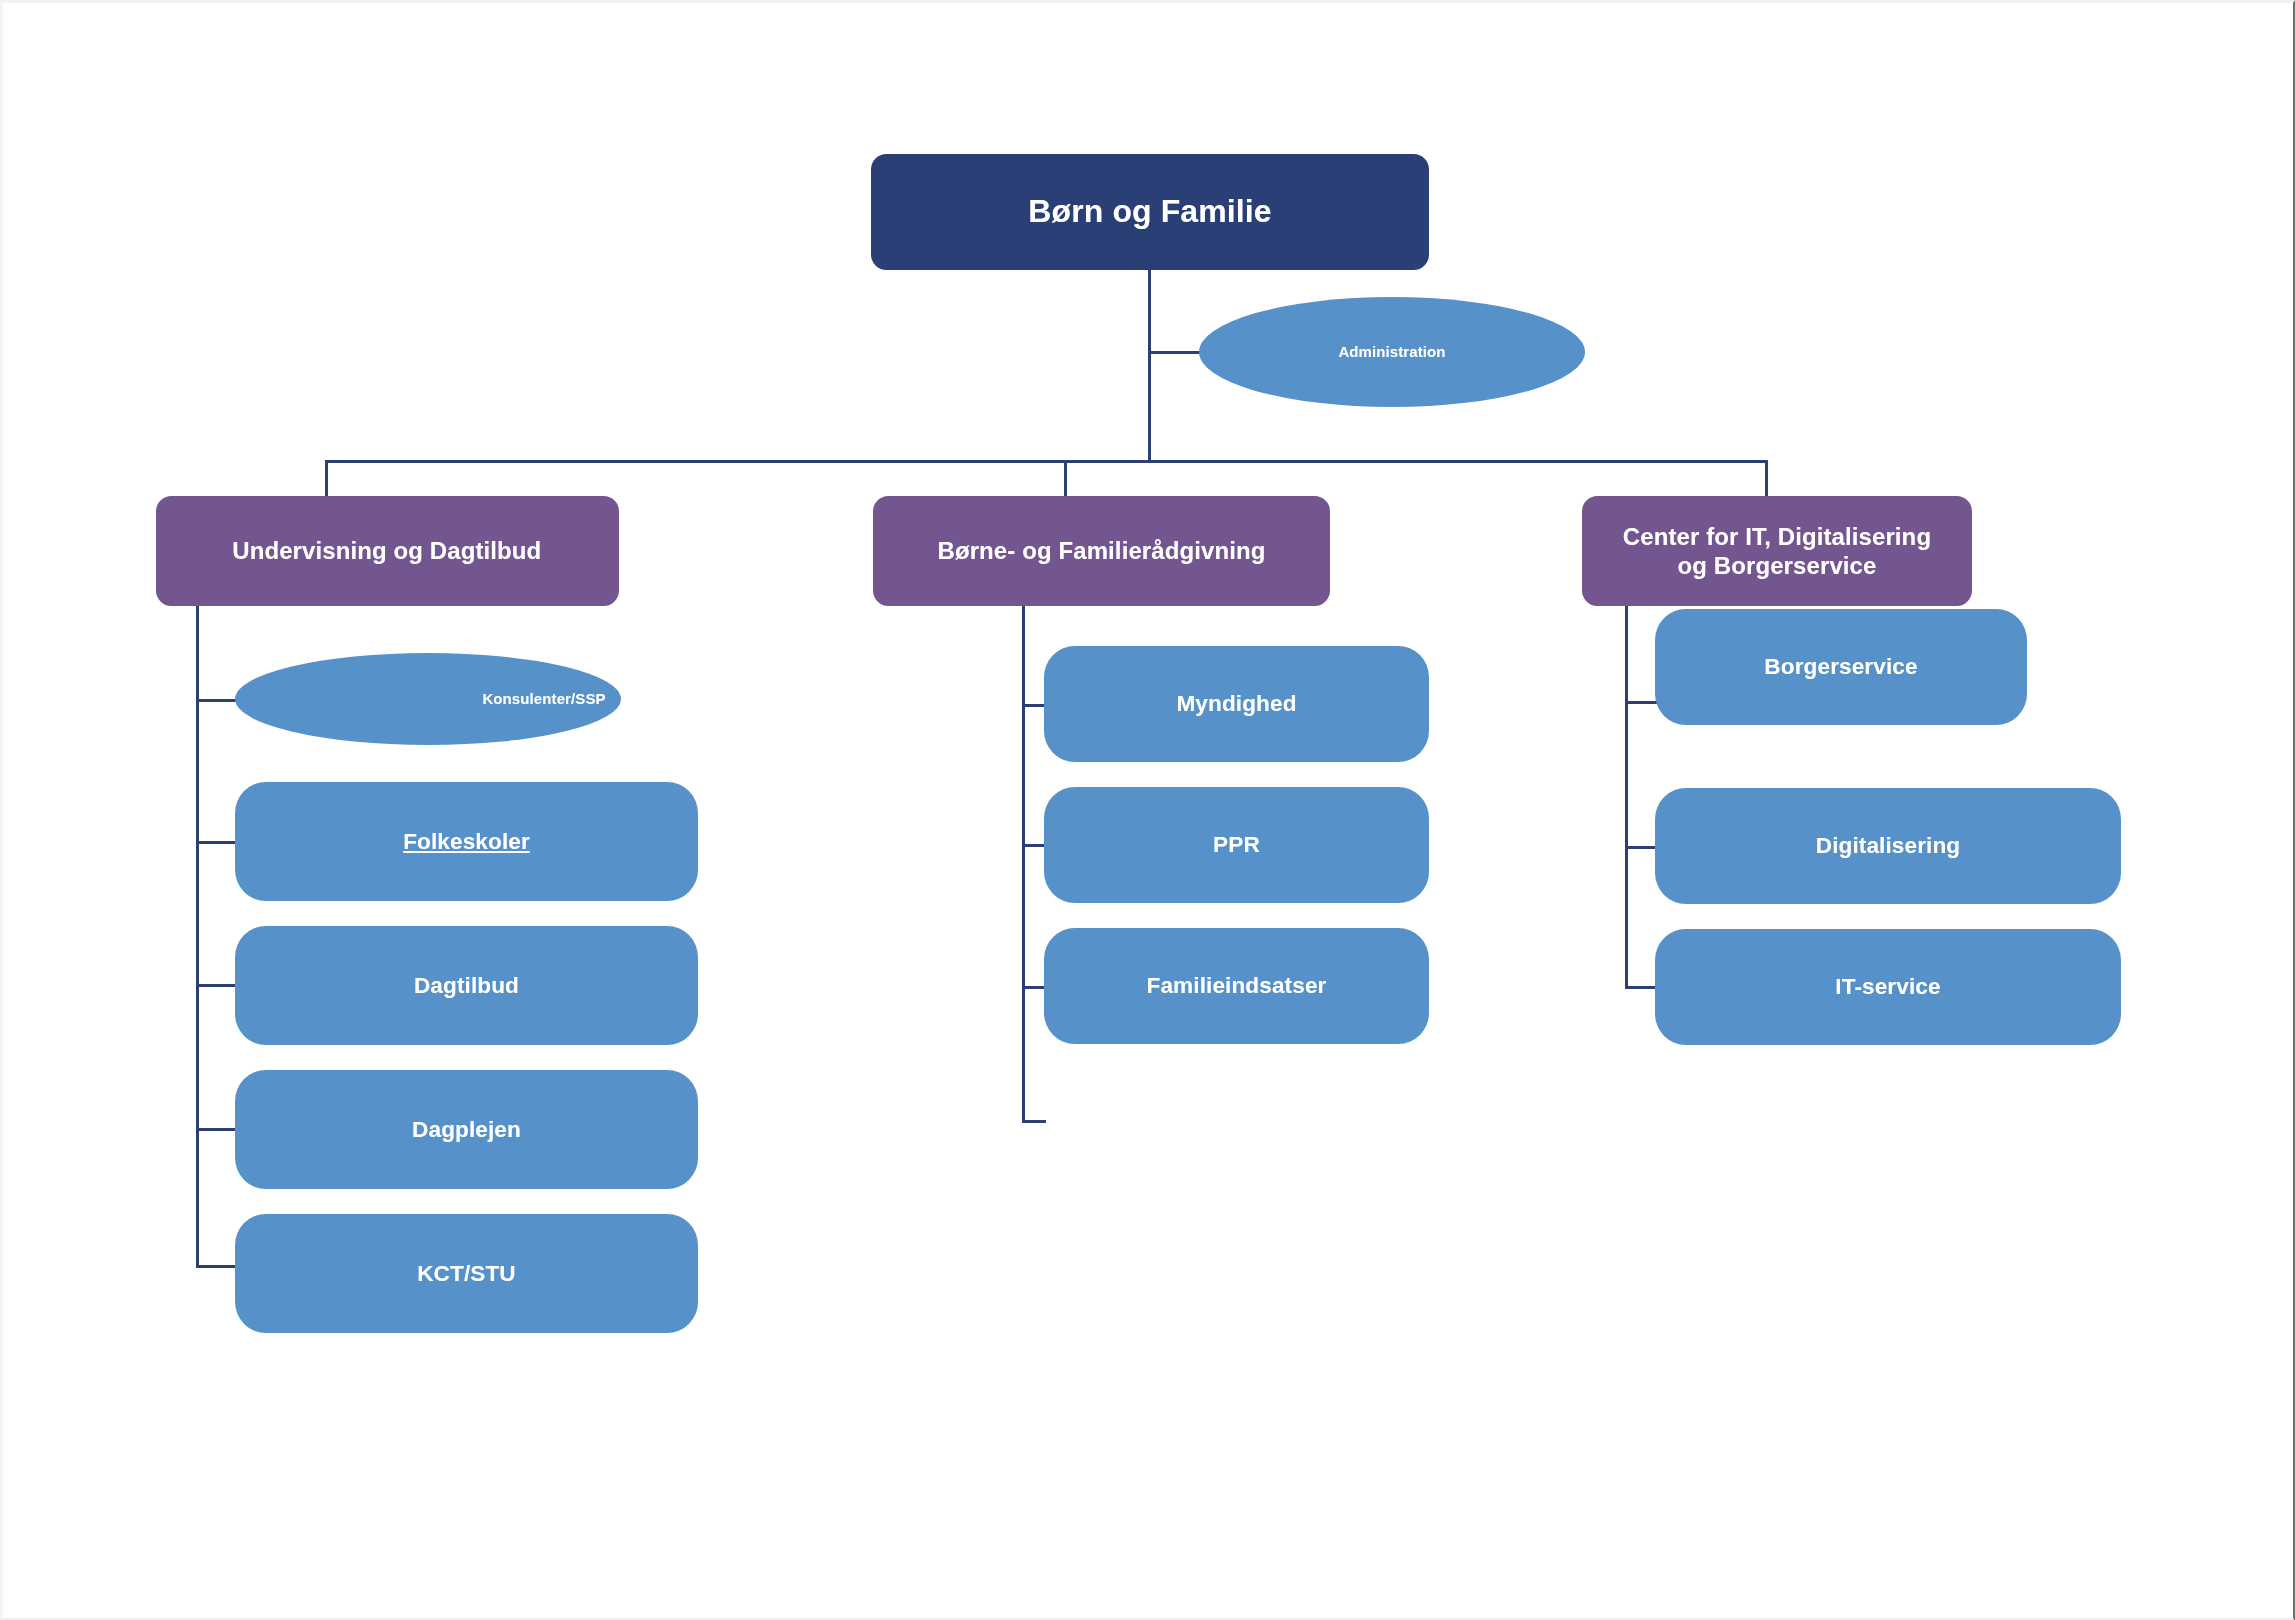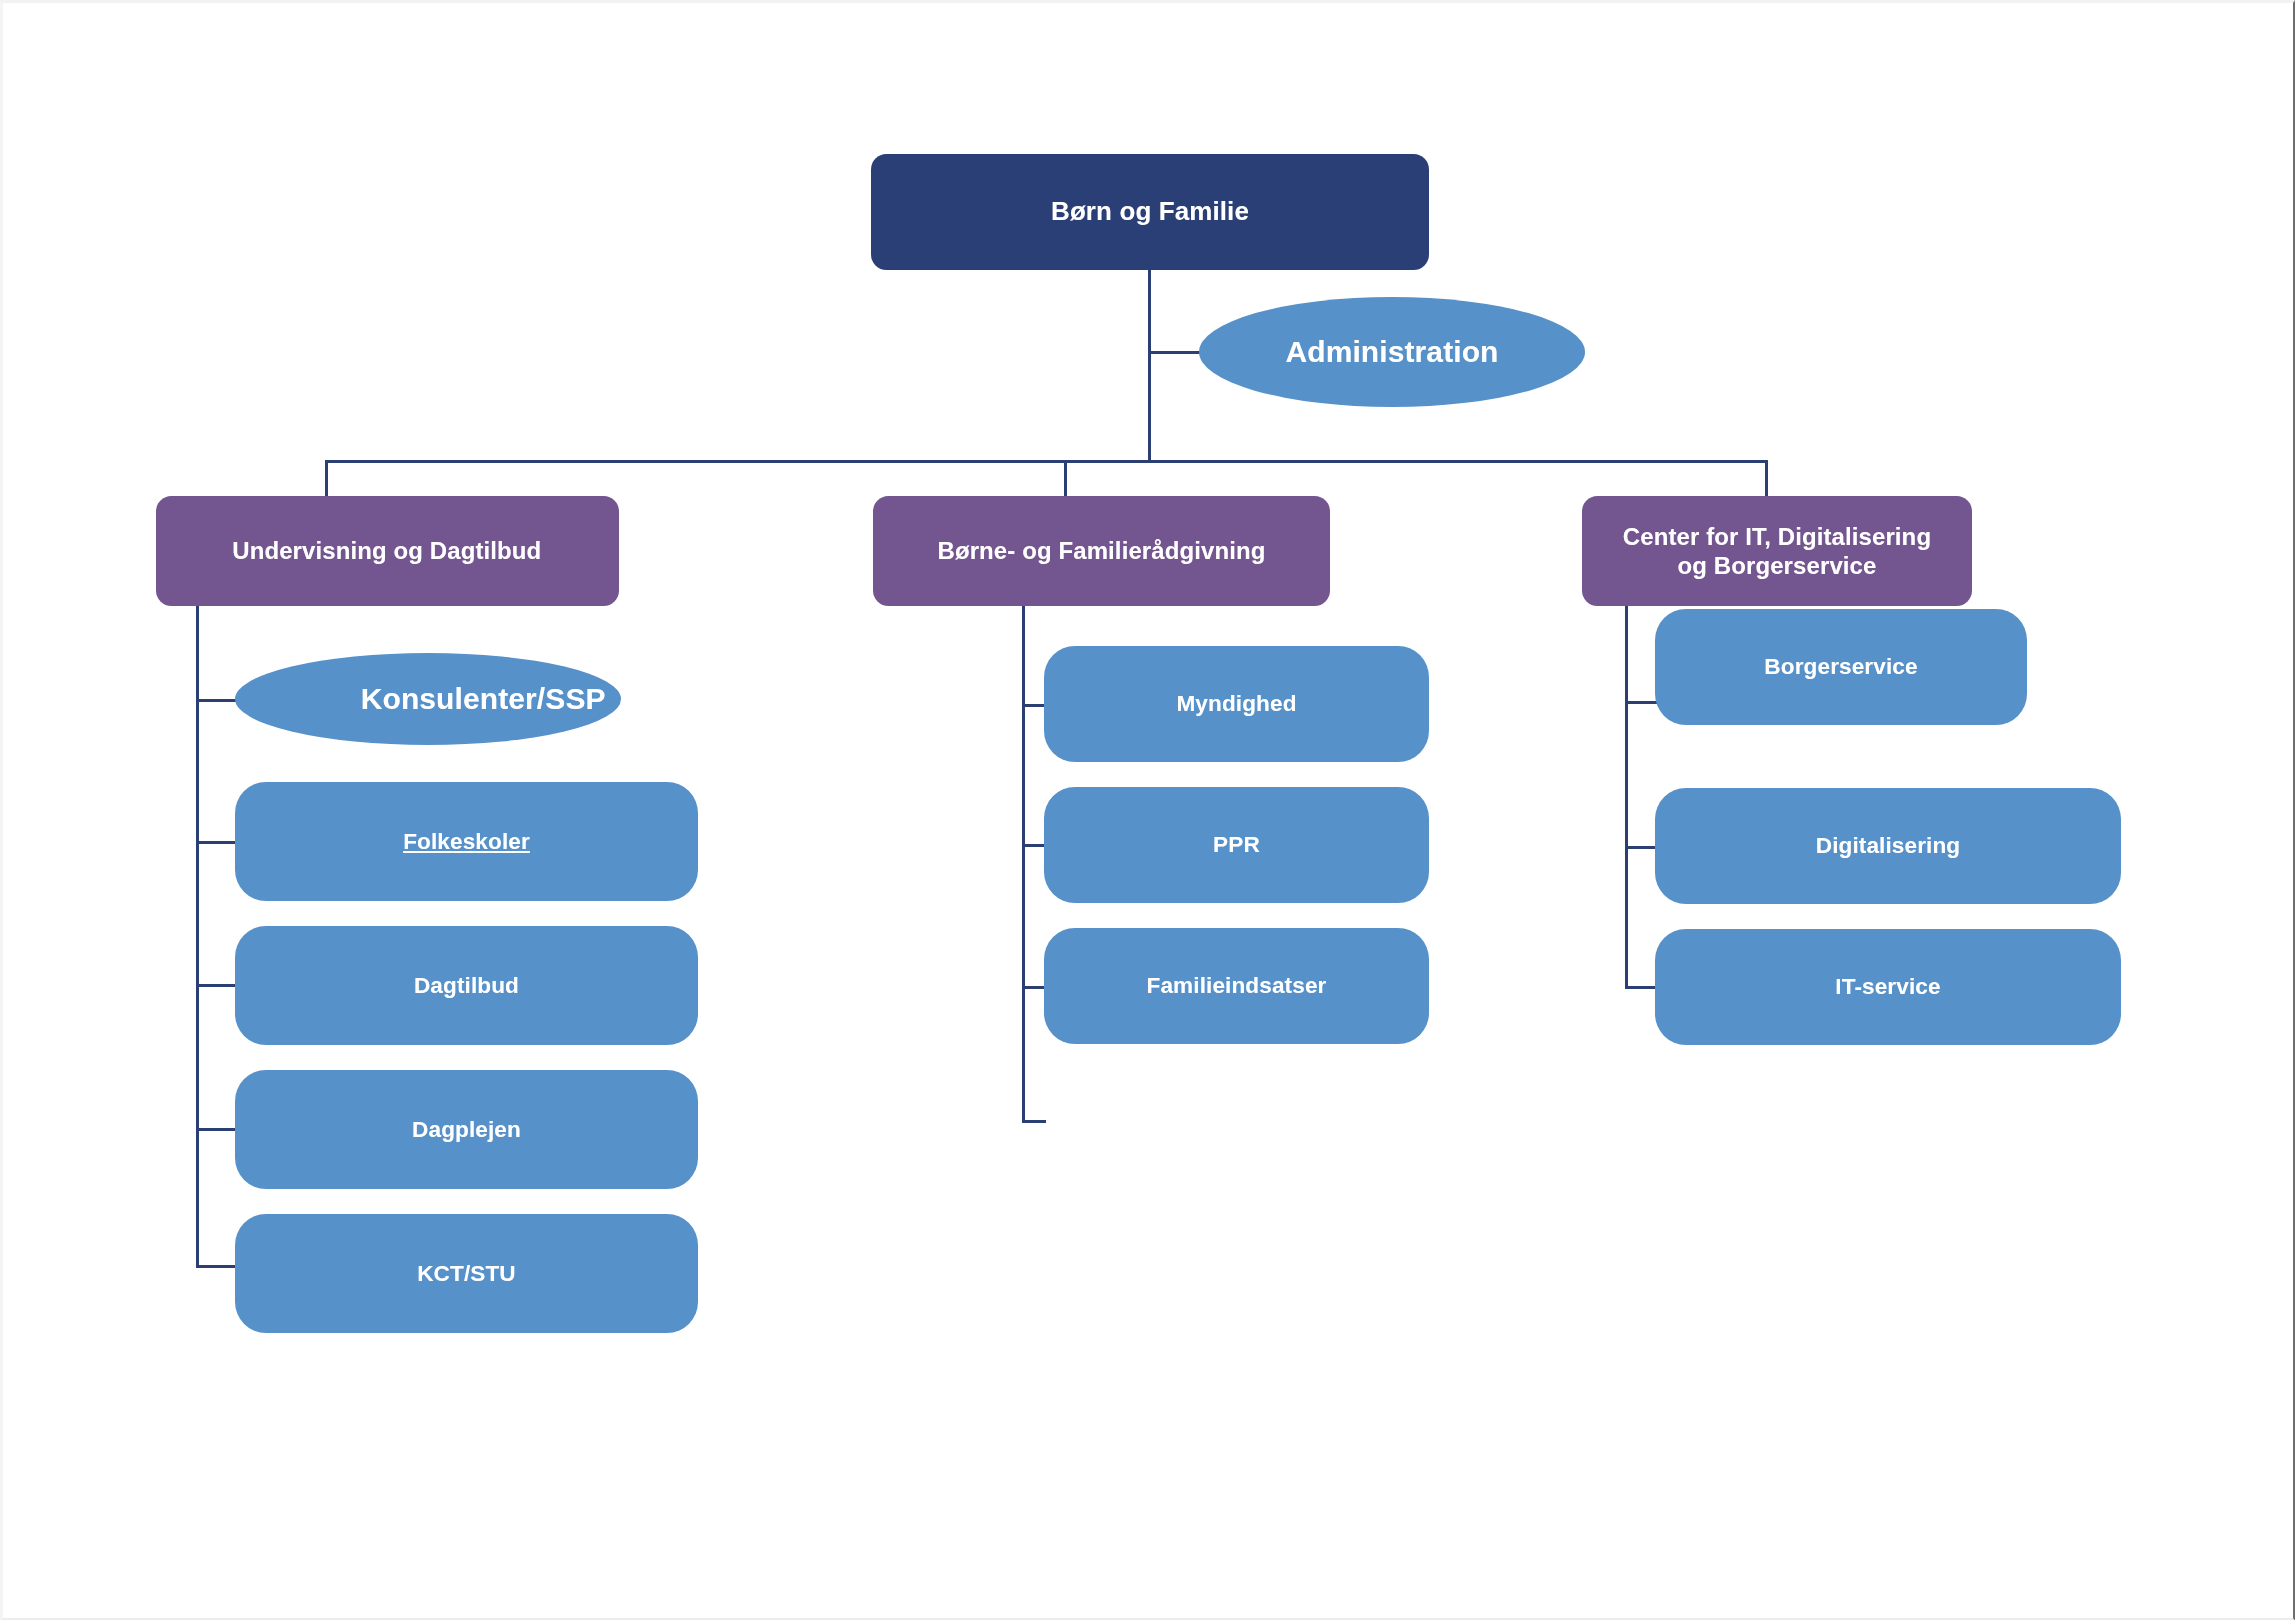--- a/index.html
+++ b/index.html
@@ -43,36 +43,36 @@
     line-height: 1.22;
     box-sizing: border-box;
     padding: 3.6px 15.4px;
     text-shadow: 0 0 0.6px rgba(255,255,255,.35);
   }
   .node span { display: block; width: 100%; }
 
   .root {
     background: #2b3f77;
     border-radius: 15.4px;
-    font-size: 26px;
+    font-size: 32px;
   }
   .dept {
     background: #73568f;
     border-radius: 15.4px;
     font-size: 24px;
   }
   .leaf {
     background: #5791c9;
     border-radius: 31px;
     font-size: 22.6px;
   }
   .ellipse {
     background: #5791c9;
     border-radius: 50%;
-    font-size: 30px;
+    font-size: 15px;
   }
 </style>
 </head>
 <body>
 
 <div id="canvas">
 
   <div class="conn v" style="left:1145px; top:267px; height:192px;"></div>
 
   <div class="conn h" style="left:1145px; top:348px; width:52px;"></div>

